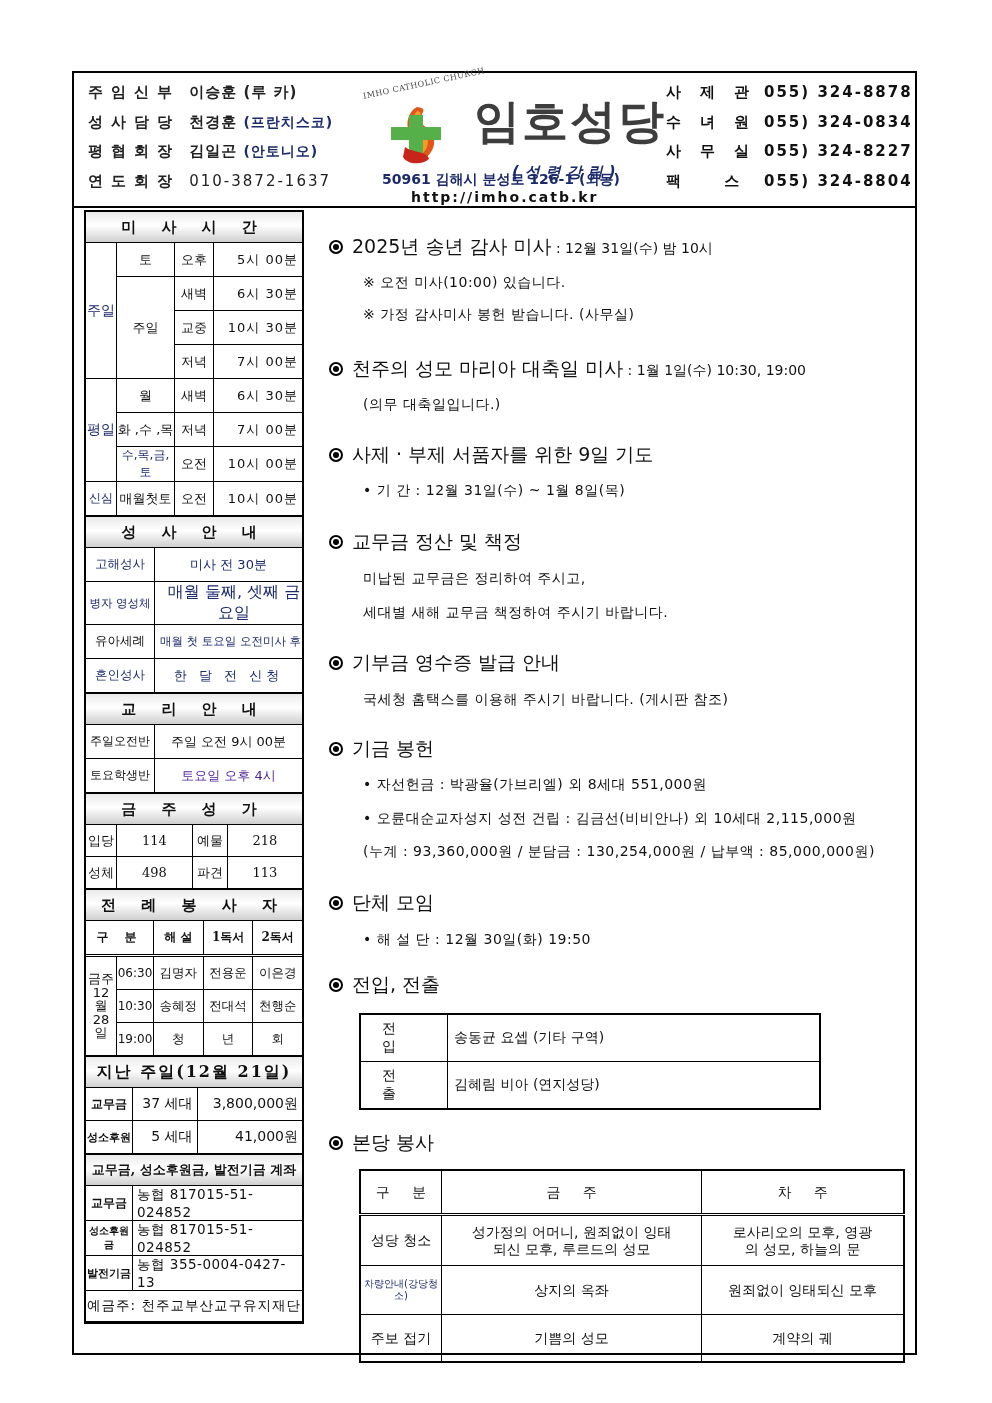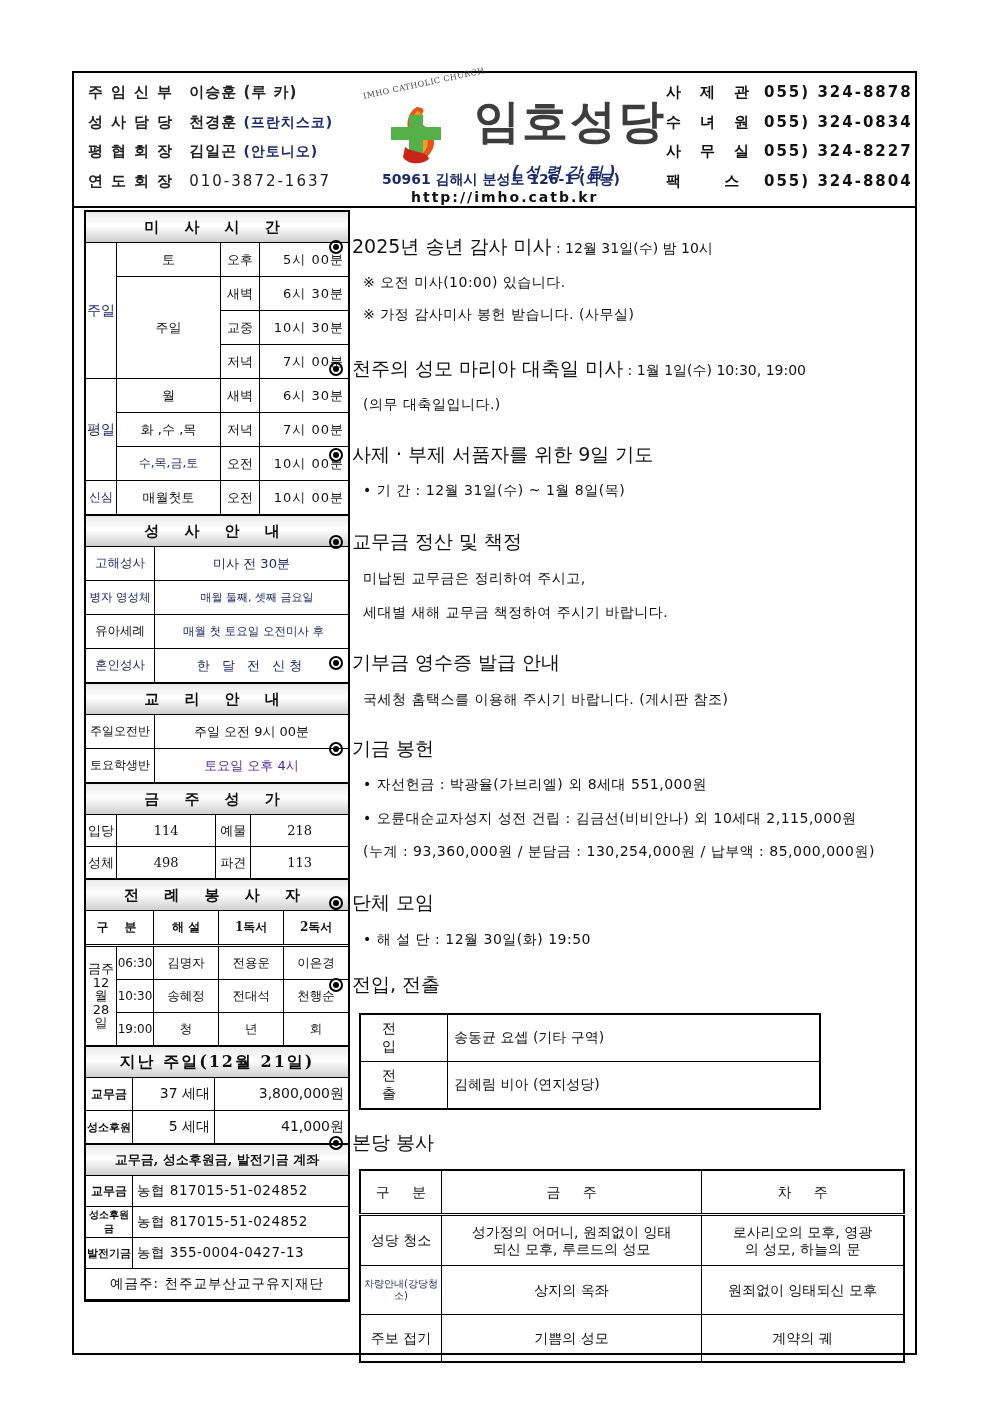--- a/index.html
+++ b/index.html
@@ -15,21 +15,21 @@
   .hdr-right .row .k{display:inline-block;width:98px;letter-spacing:19px;}
   .hdr-right .row .v{letter-spacing:2px;}
   .logo{position:absolute;left:278px;top:6px;width:320px;height:126px;}
   .logo .arc{position:absolute;left:10px;top:0;font-size:8px;color:#444;font-family:"DejaVu Serif",serif;transform:rotate(-12deg);letter-spacing:.5px;}
   .logo .cross{position:absolute;left:31px;top:22px;width:64px;height:64px;}
   .logo .title{position:absolute;left:122px;top:12px;font-size:46px;font-weight:bold;letter-spacing:2px;color:#3d3d3d;}
   .logo .sub{position:absolute;left:160px;top:84px;font-size:15px;font-weight:bold;letter-spacing:6px;color:#1b2a6b;font-style:italic;}
   .logo .addr{position:absolute;left:30px;top:92px;font-size:14px;font-weight:bold;color:#1b2a6b;white-space:nowrap;}
   .logo .url{position:absolute;left:59px;top:110px;font-size:14px;font-weight:bold;letter-spacing:2px;color:#111;}
 
-  .side{position:absolute;left:10px;top:137px;width:266px;border:2px solid #000;box-sizing:border-box;}
+  .side{position:absolute;left:10px;top:137px;width:220px;border:2px solid #000;box-sizing:border-box;}
   .sec-title{height:30px;line-height:30px;text-align:center;font-weight:bold;font-size:15px;letter-spacing:10px;background:linear-gradient(#eaeaea,#ffffff 45%,#cfcfcf);border-bottom:1.5px solid #000;font-family:"DejaVu Serif",serif;}
   table.t{border-collapse:collapse;width:100%;font-size:13px;}
   table.t td{border:1px solid #000;text-align:center;padding:0;}
   table.t tr:first-child td{border-top:none;}
   table.t td:first-child{border-left:none;}
   table.t td:last-child{border-right:none;}
   .mass td{height:33px;}
   .mass td.time{text-align:right;padding-right:4px;letter-spacing:1px;}
   .mass td.vert{width:30px;color:#1b2a6b;font-size:14px;line-height:1.1;}
   .blue{color:#1b2a6b;}
@@ -146,21 +146,21 @@
 
     <div class="sec-title" style="border-top:1.5px solid #000">성 사 안 내</div>
     <table class="t info">
       <tbody>
           <tr>
             <td class="k">고해성사</td>
             <td class="v">미사 전 30분</td>
           </tr>
       <tr>
             <td class="k" style="font-size:11.5px">병자 영성체</td>
-            <td class="v" style="font-size:11px;padding-left:11px">매월 둘째, 셋째 금요일</td>
+            <td class="v" style="font-size:16px;padding-left:11px">매월 둘째, 셋째 금요일</td>
           </tr>
       <tr>
             <td class="k" style="color:#111">유아세례</td>
             <td class="v" style="font-size:11.5px;padding-left:4px">매월 첫 토요일 오전미사 후</td>
           </tr>
       <tr>
             <td class="k">혼인성사</td>
             <td class="v" style="letter-spacing:4px">한 달 전 신청</td>
           </tr>
     </tbody>

